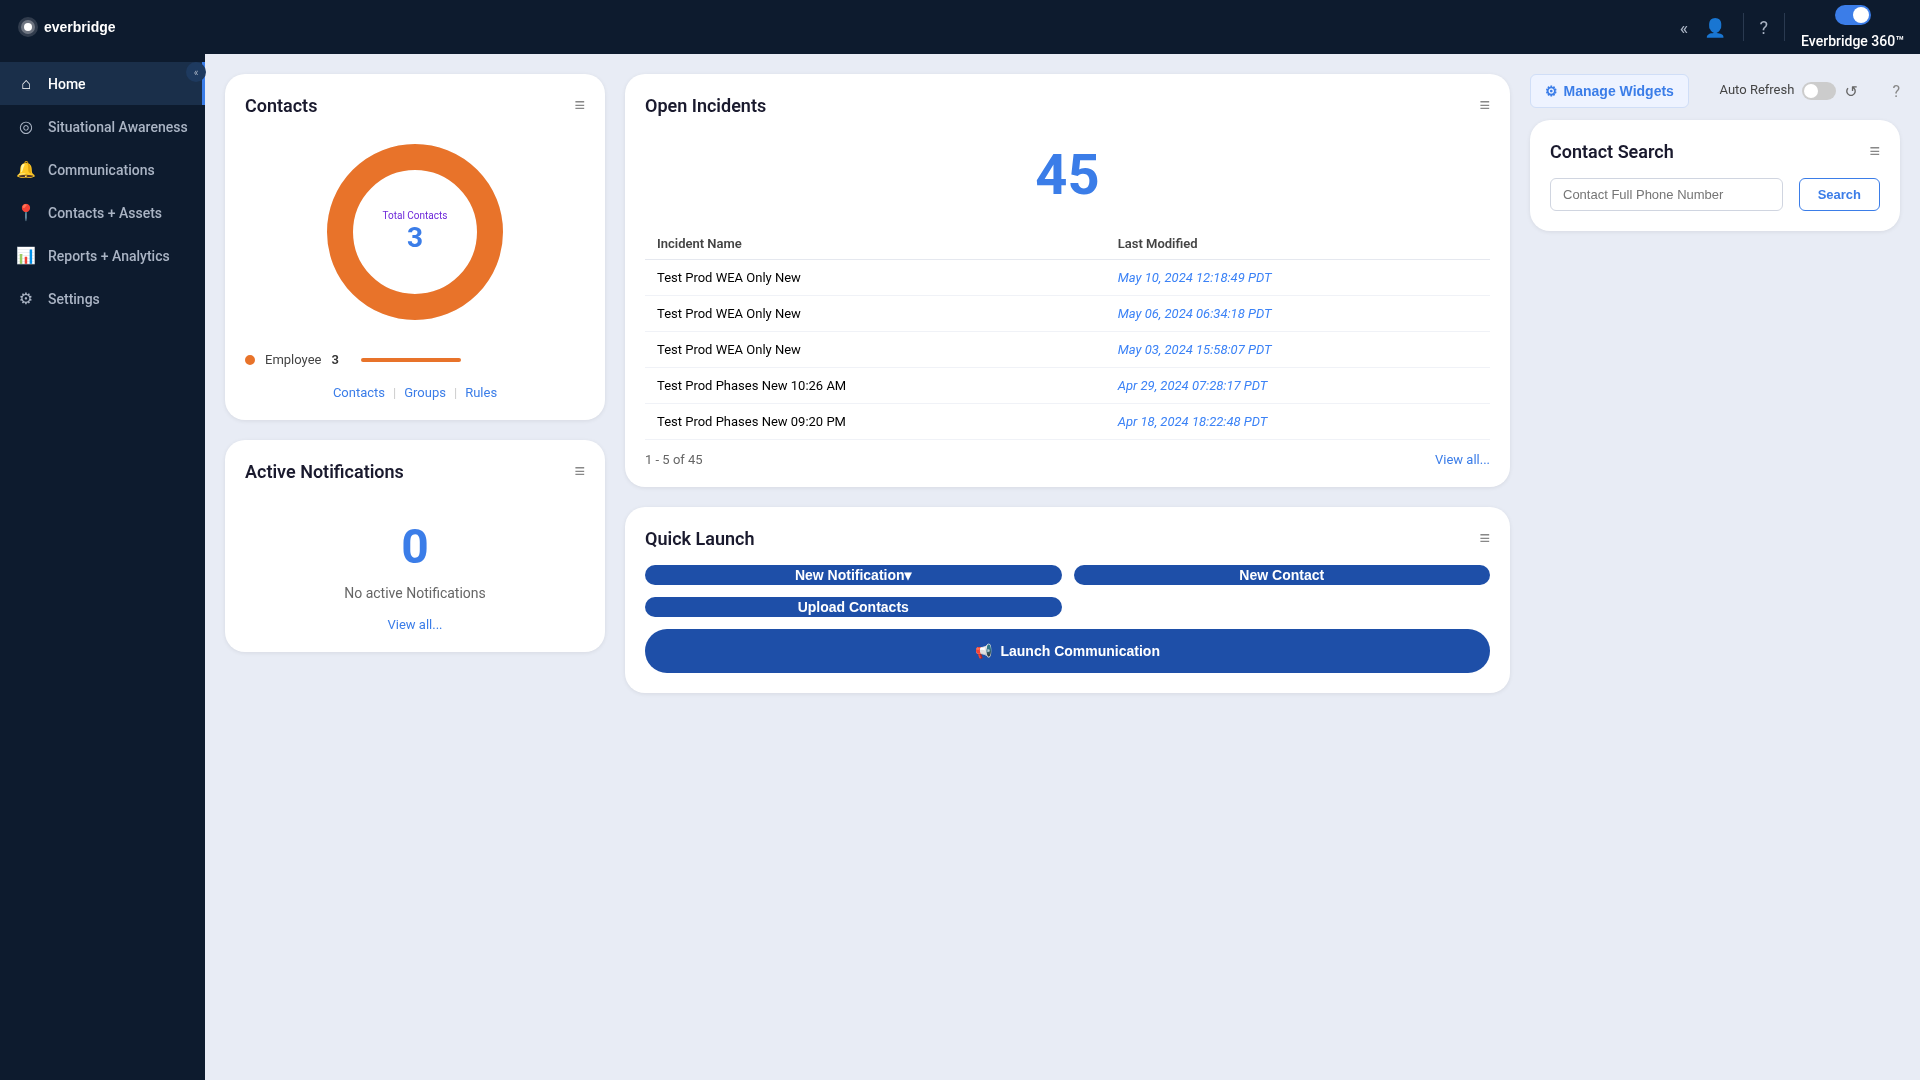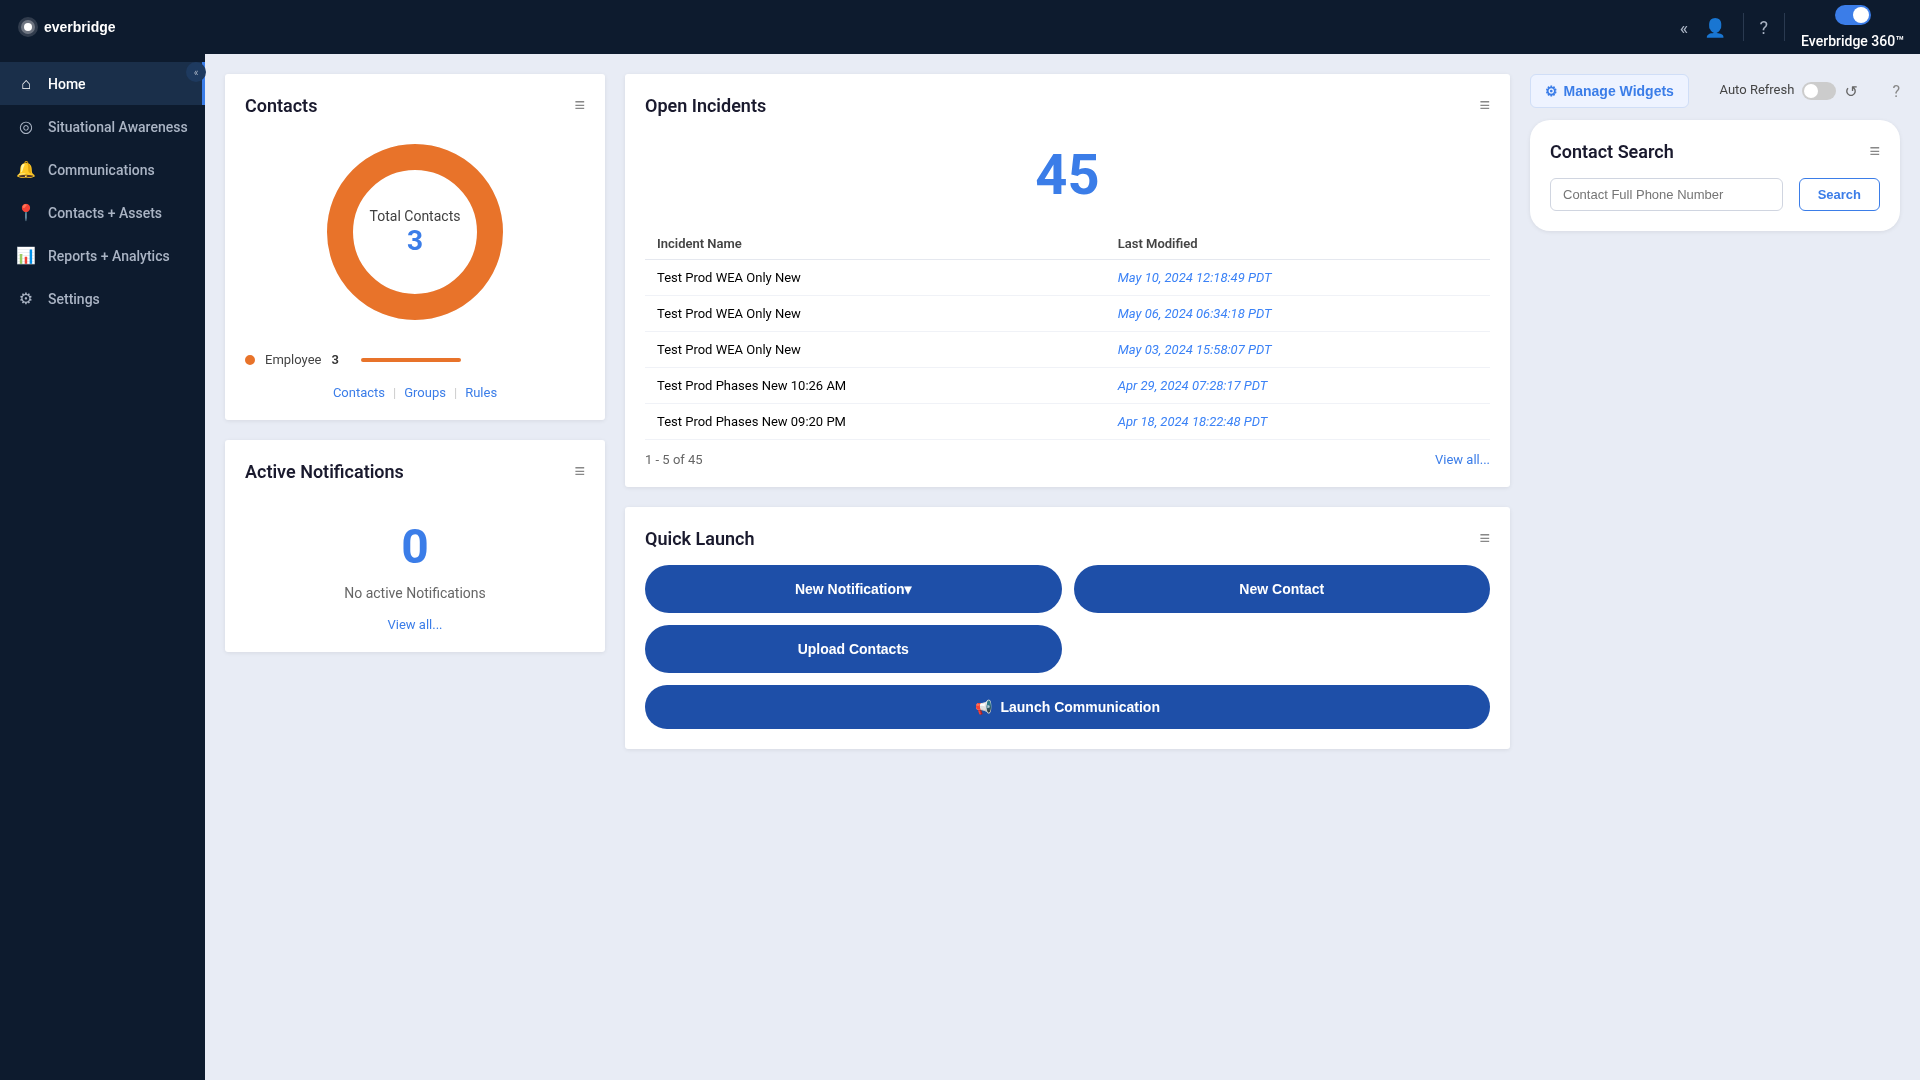--- a/index.html
+++ b/index.html
@@ -62,37 +62,37 @@
     }
 
     
     .col-left { display: flex; flex-direction: column; gap: 20px; width: 380px; flex-shrink: 0; }
     .col-middle { display: flex; flex-direction: column; gap: 20px; flex: 1; min-width: 0; }
     .col-right { width: 370px; flex-shrink: 0; }
 
     
     .card {
       background: #fff;
-      border-radius: 3px;
+      border-radius: 20px;
       padding: 20px;
       box-shadow: 0 1px 4px rgba(0,0,0,0.08);
     }
     .card-header {
       display: flex; justify-content: space-between; align-items: center;
       margin-bottom: 16px;
     }
     .card-title { font-size: 18px; font-weight: 600; color: #1a1a2e; }
     .card-menu { color: #888; cursor: pointer; font-size: 18px; }
 
     
     .donut-container { display: flex; justify-content: center; align-items: center; margin: 10px 0; }
     .donut-wrap { position: relative; width: 200px; height: 200px; }
     .donut-wrap svg { width: 200px; height: 200px; }
     .donut-center { position: absolute; top: 50%; left: 50%; transform: translate(-50%, -50%); text-align: center; }
-    .donut-center-label { font-size: 14px; color: #404040; }
+    .donut-center-label { font-size: 10px; color: #6d28d9; }
     .donut-center-num { font-size: 28px; font-weight: 700; color: #3b7de8; }
 
     .legend { display: flex; flex-direction: column; gap: 8px; padding: 10px 0; }
     .legend-item { display: flex; align-items: center; gap: 10px; font-size: 13px; color: #444; }
     .legend-dot { width: 10px; height: 10px; border-radius: 50%; background: #e8732a; border: 2px solid #e8732a; }
     .legend-bar { flex: 1; height: 4px; background: #e8732a; border-radius: 2px; max-width: 100px; }
     .legend-count { font-weight: 600; color: #333; min-width: 20px; }
 
     .card-links { display: flex; justify-content: center; gap: 8px; margin-top: 8px; font-size: 13px; }
     .card-link { color: #3b7de8; cursor: pointer; text-decoration: none; }
@@ -112,21 +112,21 @@
     .incidents-footer { display: flex; justify-content: space-between; align-items: center; margin-top: 12px; font-size: 13px; color: #666; }
     .view-all-link { color: #3b7de8; cursor: pointer; }
 
     
     .quick-launch-grid { display: grid; grid-template-columns: 1fr 1fr; gap: 12px; margin-top: 4px; }
     .ql-btn {
       background: #1e4fa8;
       color: #fff;
       border: none;
       border-radius: 25px;
-      padding: 16px 16px;
+      padding: 2px 16px;
       font-size: 14px;
       font-weight: 600;
       cursor: pointer;
       text-align: center;
       transition: background 0.15s;
     }
     .ql-btn-wide {
       grid-column: span 2;
       background: #1e4fa8;
       color: #fff;

